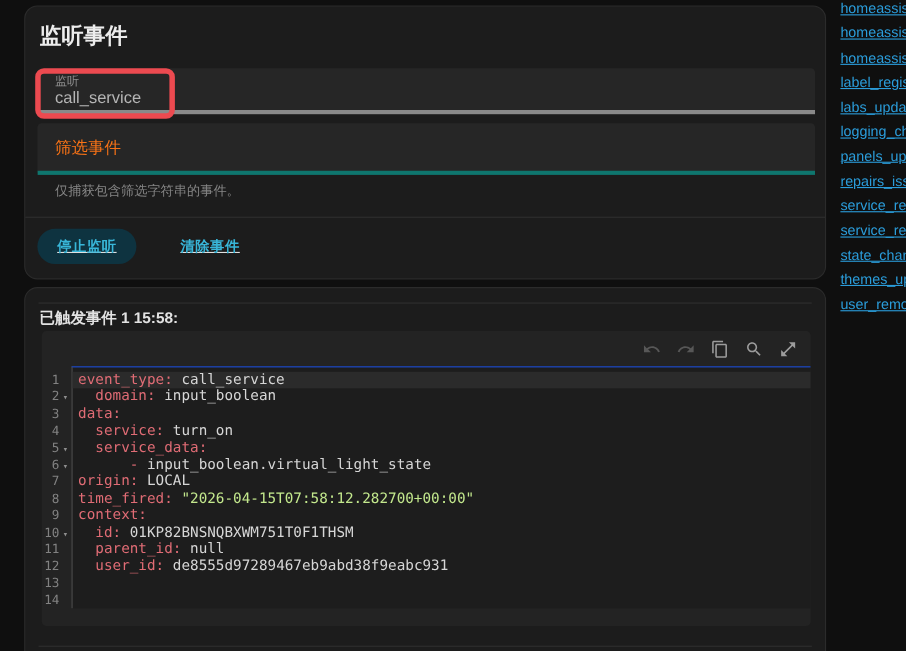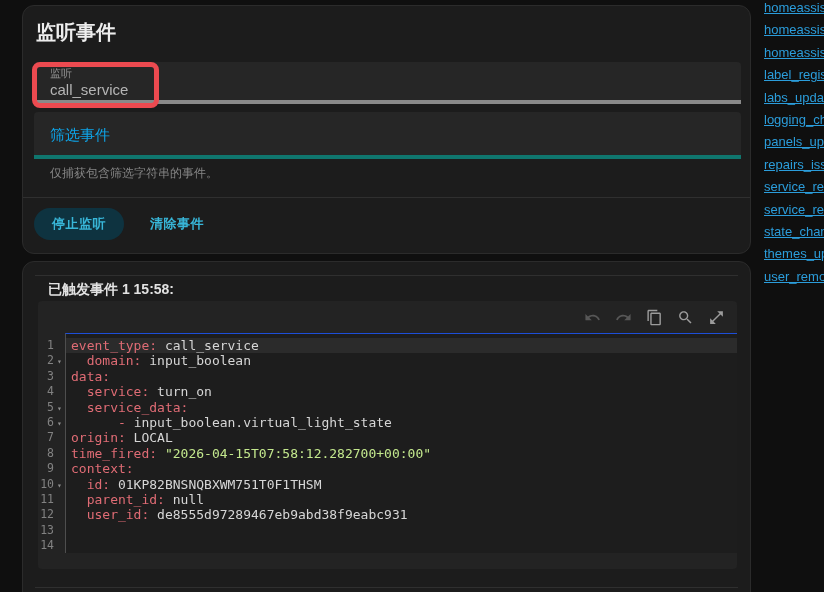--- a/index.html
+++ b/index.html
@@ -37,38 +37,38 @@
     position:absolute; left:16px; top:4px;
     font-size:11px; color:#8f8f8f;
   }
   #event-field .tf-value {
     position:absolute; left:16px; top:19px;
     font-size:15px; color:#b5b5b5;
   }
   #filter-field { top:106px; }
   #filter-field .tf-placeholder {
     position:absolute; left:16px; top:0; line-height:46px;
-    font-size:15px; color:#0ea5e9;
+    font-size:15px; color:#f97316;
   }
   .helper-text {
     position:absolute; left:27px; top:159px;
     font-size:12px; color:#868686;
   }
   .annotation-box {
     position:absolute; left:9px; top:56px; width:127px; height:46px;
     border:5px solid #ec4a50; border-radius:8px;
     pointer-events:none; z-index:5;
   }
   .card-divider {
     position:absolute; left:0; right:0; top:191px;
     height:1px; background:#2f2f2f;
   }
   .button-row {
     position:absolute; left:11px; top:202px;
-    display:flex; align-items:center; gap:14px;
+    display:flex; align-items:center; gap:28px;text-decoration:underline;
   }
   .tonal-button {
     height:32px; padding:0 18px; border:none; border-radius:16px;
     background:#0e3340; color:#38b6d8;
     font-size:13px; font-weight:700; letter-spacing:.5px;
     font-family:inherit; cursor:pointer;
   }
   .text-button {
     height:32px; padding:0 12px; border:none; border-radius:16px;
     background:transparent; color:#38b6d8;
@@ -76,21 +76,21 @@
     font-family:inherit; cursor:pointer;
   }
 
   
   .events-divider-top {
     position:absolute; left:12px; right:12px; top:13px;
     height:1px; background:#2f2f2f;
   }
   .events-header {
     position:absolute; left:13px; top:19px;
-    font-size:14px; font-weight:700; color:#e2e2e2;margin-left:12px;
+    font-size:14px; font-weight:700; color:#e2e2e2;
   }
   .events-divider-bottom {
     position:absolute; left:12px; right:12px; top:325px;
     height:1px; background:#2f2f2f;
   }
   #code-editor {
     position:absolute; left:15px; top:39px; width:699px; height:268px;
     background:#232323; border-radius:4px;
     overflow:hidden;
   }

